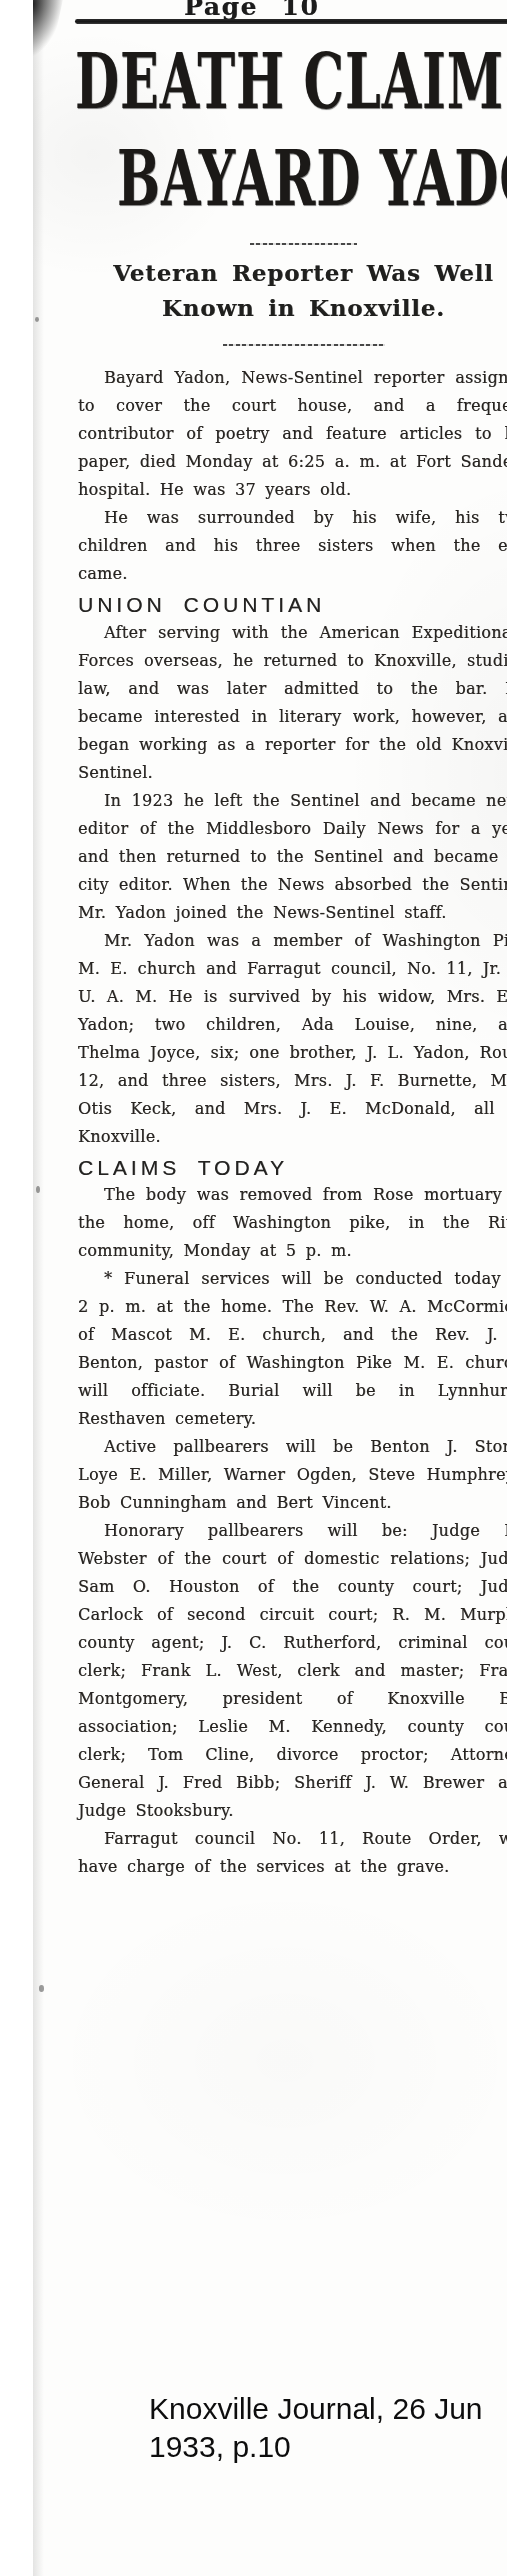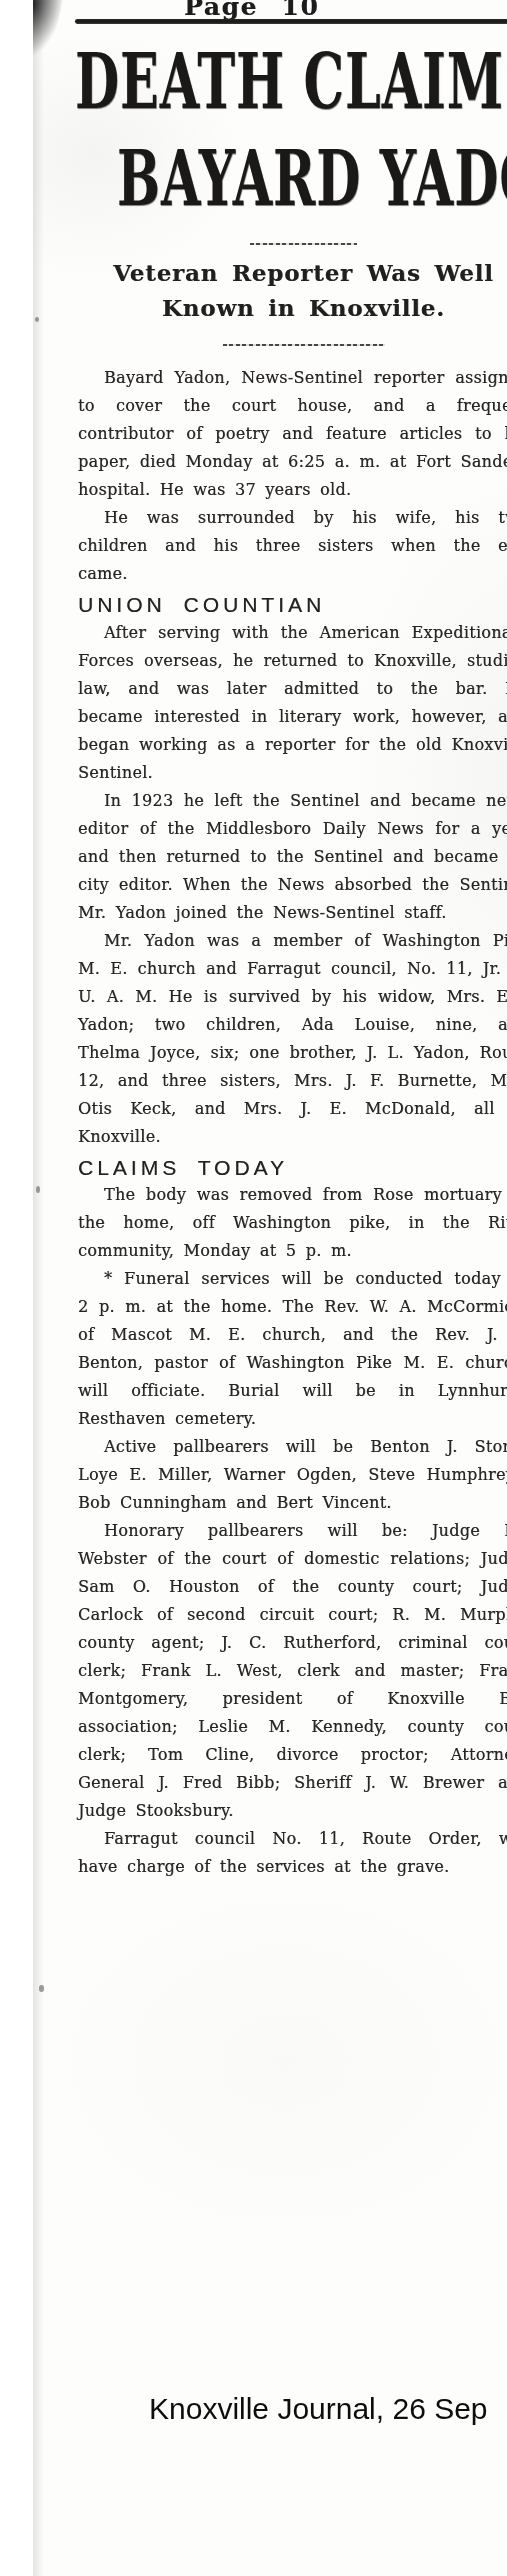--- a/index.html
+++ b/index.html
@@ -166,17 +166,18 @@
       <div class="section-head">CLAIMS TODAY</div>
       <p class="para">The body was removed from Rose mortuary to the home, off Washington pike, in the Ritta community, Monday at 5 p. m.</p>
       <p class="para">* Funeral services will be conducted today at 2 p. m. at the home. The Rev. W. A. McCormick, of Mascot M. E. church, and the Rev. J. F. Benton, pastor of Washington Pike M. E. church, will officiate. Burial will be in Lynnhurst-Resthaven cemetery.</p>
       <p class="para">Active pallbearers will be Benton J. Stong, Loye E. Miller, Warner Ogden, Steve Humphreys, Bob Cunningham and Bert Vincent.</p>
       <p class="para">Honorary pallbearers will be: Judge Hu Webster of the court of domestic relations; Judge Sam O. Houston of the county court; Judge Carlock of second circuit court; R. M. Murphy, county agent; J. C. Rutherford, criminal court clerk; Frank L. West, clerk and master; Frank Montgomery, president of Knoxville Bar association; Leslie M. Kennedy, county court clerk; Tom Cline, divorce proctor; Attorney-General J. Fred Bibb; Sheriff J. W. Brewer and Judge Stooksbury.</p>
       <p class="para">Farragut council No. 11, Route Order, will have charge of the services at the grave.</p>
     </div>
   </div>
 
   <div class="caption">
-    <div>Knoxville Journal, 26 Sep</div>
+    <div>Knoxville Journal, 26 Jun</div>
+    <div>1933, p.10</div>
   </div>
 
 </div>
 
 
 </body></html>

